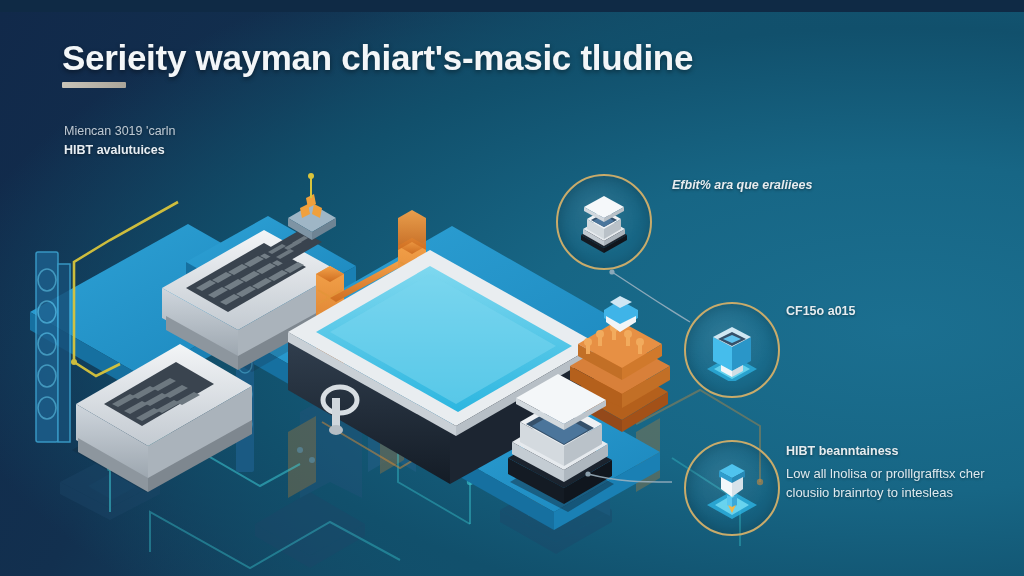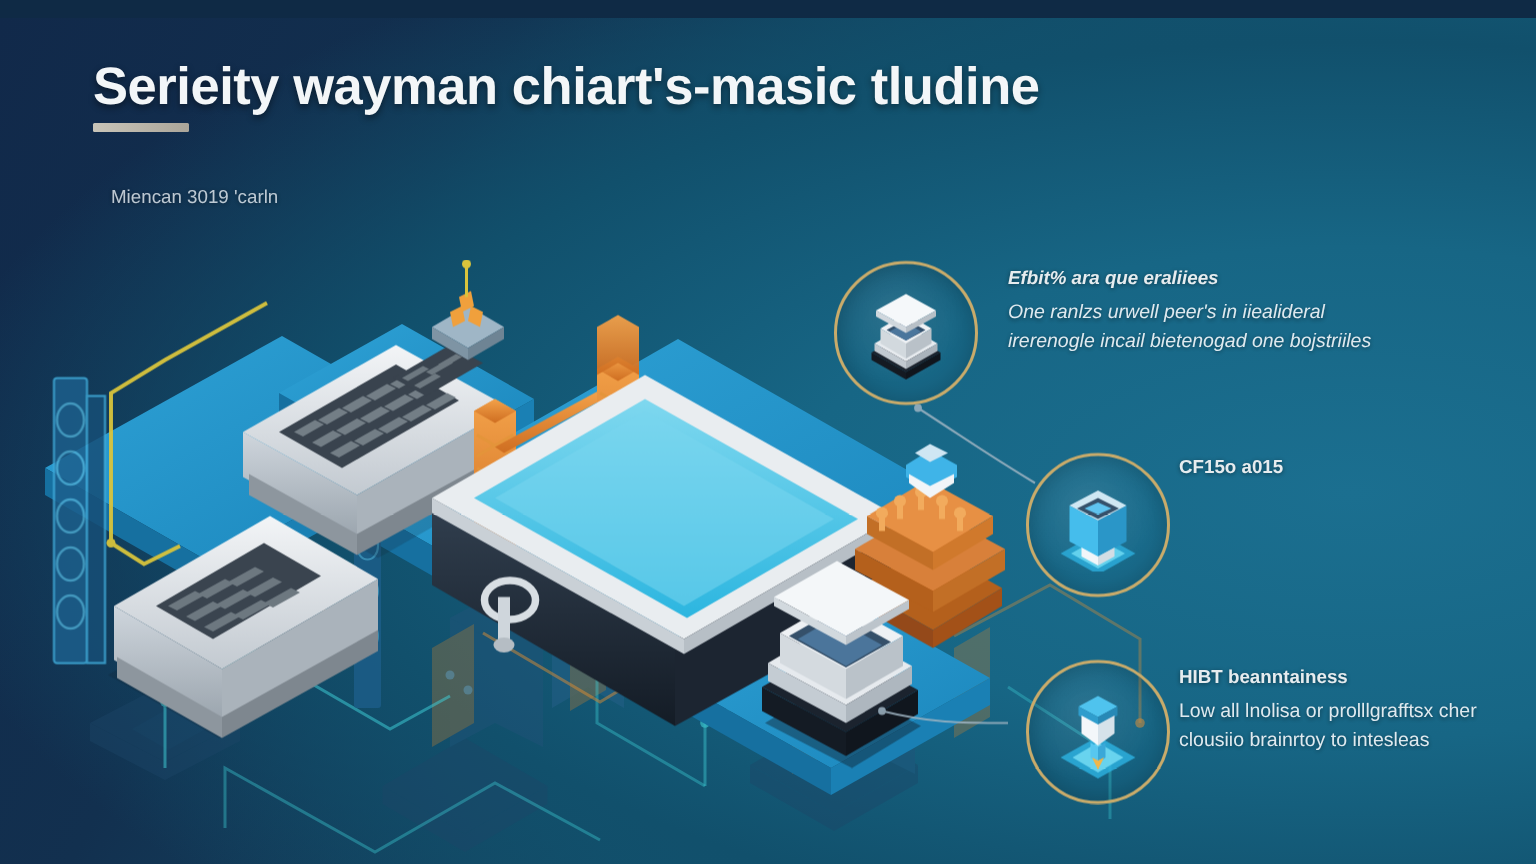--- a/index.html
+++ b/index.html
@@ -30,21 +30,21 @@
     position:absolute;left:62px;top:70px;width:64px;height:6px;
     background:linear-gradient(90deg,#d9d2c2,#b8b0a0);
     border-radius:1px;opacity:.92;
   }
 
   
   .col-head{position:absolute;color:#e8eef3;font-size:12.5px;line-height:19px;
             text-shadow:0 1px 3px rgba(0,0,0,.5);}
   .col-head .l1{opacity:.80;font-weight:normal;}
   .col-head .l2{font-weight:bold;}
-  #head-left{left:74px;top:110px;width:260px;}
+  #head-left{left:64px;top:110px;width:260px;}
   #head-right{left:556px;top:110px;width:240px;}
 
   
   .item{position:absolute;}
   .item .badge{
     position:absolute;left:0;top:0;width:92px;height:92px;border-radius:50%;
     border:2px solid #c9ab6a;
     background:radial-gradient(circle at 42% 36%, rgba(255,255,255,.09), rgba(255,255,255,0) 62%);
     box-shadow:0 0 16px rgba(0,0,0,.22) inset;
   }
@@ -391,20 +391,21 @@
       <circle cx="612" cy="260" r="2.6" fill="#9fb4c2" stroke="none"></circle>
       <circle cx="588" cy="462" r="2.6" fill="#9fb4c2" stroke="none"></circle>
     </g>
   </svg>
 
   <div id="title">Serieity wayman chiart's-masic tludine</div>
   <div id="title-underline"></div>
 
   <div id="head-left" class="col-head">
     <div class="l1">Miencan 3019 'carln</div>
+    <div class="l2">HIBT avalutuices</div>
   </div>
 
 
   <div class="item" id="item-1">
     <div class="badge">
       <svg class="badge-icon" width="62" height="62" viewBox="0 0 62 62">
         <polygon points="8,44 31,31 54,44 31,57" fill="#1c232d"></polygon>
         <polygon points="8,44 8,49 31,62 31,57" fill="#141a22"></polygon>
         <polygon points="54,44 54,49 31,62 31,57" fill="#10151c"></polygon>
         <polygon points="10,38 31,26 52,38 31,50" fill="#e7ebef"></polygon>
@@ -415,21 +416,20 @@
         <polygon points="48,28 48,38 31,48 31,38" fill="#b9c1c8"></polygon>
         <polygon points="18,29 31,22 44,29 31,36" fill="#33506c"></polygon>
         <polygon points="20,30 31,24 41,30 31,36" fill="#4e7aa2" opacity=".9"></polygon>
         <polygon points="11,16 31,5 51,16 31,27" fill="#f5f8fa"></polygon>
         <polygon points="11,16 11,20 31,31 31,27" fill="#d0d7dd"></polygon>
         <polygon points="51,16 51,20 31,31 31,27" fill="#b8c0c7"></polygon>
       </svg>
     </div>
     <div class="txt">
       <div class="h">Efbit% ara que eraliiees</div>
-      <div class="b">One ranlzs urwell peer's in iiealideral irerenogle incail bietenogad one bojstriiles</div>
     </div>
   </div>
 
   <div class="item" id="item-2">
     <div class="badge">
       <svg class="badge-icon" width="62" height="62" viewBox="0 0 62 62">
         <polygon points="6,50 31,36 56,50 31,64" fill="#2db4e4" opacity=".75"></polygon>
         <polygon points="13,50 31,40 49,50 31,60" fill="#6fd9f2" opacity=".85"></polygon>
         <polygon points="12,18 31,28 31,52 12,42" fill="#45bdec"></polygon>
         <polygon points="50,18 50,42 31,52 31,28" fill="#2a96c8"></polygon>

